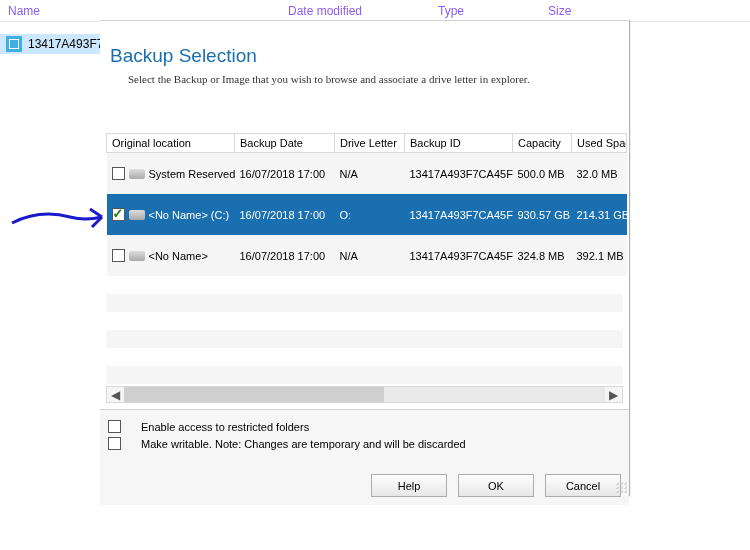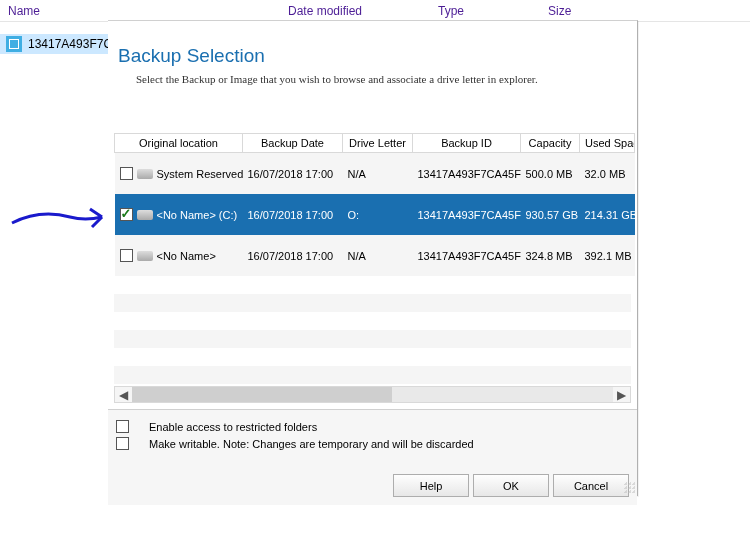--- a/index.html
+++ b/index.html
@@ -13,21 +13,21 @@
     overflow: hidden;
     color: #000;
   }
 
   
   .bg-header {
     display: flex;
     border-bottom: 1px solid #e5e5e5;
     height: 22px;
     align-items: center;
-    color: #4c1d95;
+    color: #8b5cf6;
   }
   .bg-col { padding: 0 8px; }
   .bg-row {
     display: flex;
     align-items: center;
     background: #cce8ff;
     height: 20px;
     margin-top: 12px;
     width: 280px;
   }
@@ -35,21 +35,21 @@
     width: 16px; height: 16px; background:#3faee3; margin:0 6px;
     position: relative;
   }
   .bg-icon::after{
     content:""; position:absolute; inset:3px; border:1px solid #fff;
   }
 
   
   .dialog {
     position: absolute;
-    left: 108px; top: 20px;
+    left: 100px; top: 20px;
     width: 530px; height: 476px;
     background: #fff;
     border-top: 1px solid #d0d0d0;
     border-right: 1px solid #b0b0b0;
     border-bottom: 1px solid #b0b0b0;
     box-shadow: 1px 1px 0 rgba(0,0,0,.05);
   }
   .dlg-body { padding: 24px 6px 0 6px; }
   .dlg-title {
     color: #1a6fb0;
@@ -68,21 +68,21 @@
 
   
   .tbl-wrap { border: none; }
   .tbl {
     width: 100%;
     font-size: 11px;
     border-collapse: collapse;
     table-layout: fixed;
   }
   .tbl th {
-    text-align: center;
+    text-align: left;
     font-weight: 400;
     background: #fff;
     border: 1px solid #d9d9d9;
     padding: 3px 5px;
     white-space: nowrap;
     overflow: hidden;
   }
   .tbl td {
     padding: 14px 5px;
     white-space: nowrap;
@@ -127,21 +127,21 @@
     padding: 10px 8px 4px 8px;
     margin-top: 6px;
   }
   .opt-row { display:flex; align-items:center; gap:20px; font-size:11px; margin-bottom:4px;}
   .chk2 {
     width:13px; height:13px; border:1px solid #555; background:#fff; flex:none;
   }
 
   
   .btnbar {
-    display:flex; justify-content:flex-end; gap:4px;
+    display:flex; justify-content:flex-end; gap:11px;
     padding: 16px 8px 8px 8px;
     background:#f6f6f6;
   }
   .btn {
     width: 76px; height:23px; font-size:11px;
     background: linear-gradient(#fefefe,#e7e7e7);
     border:1px solid #adadad;
     cursor:pointer;
   }
 

